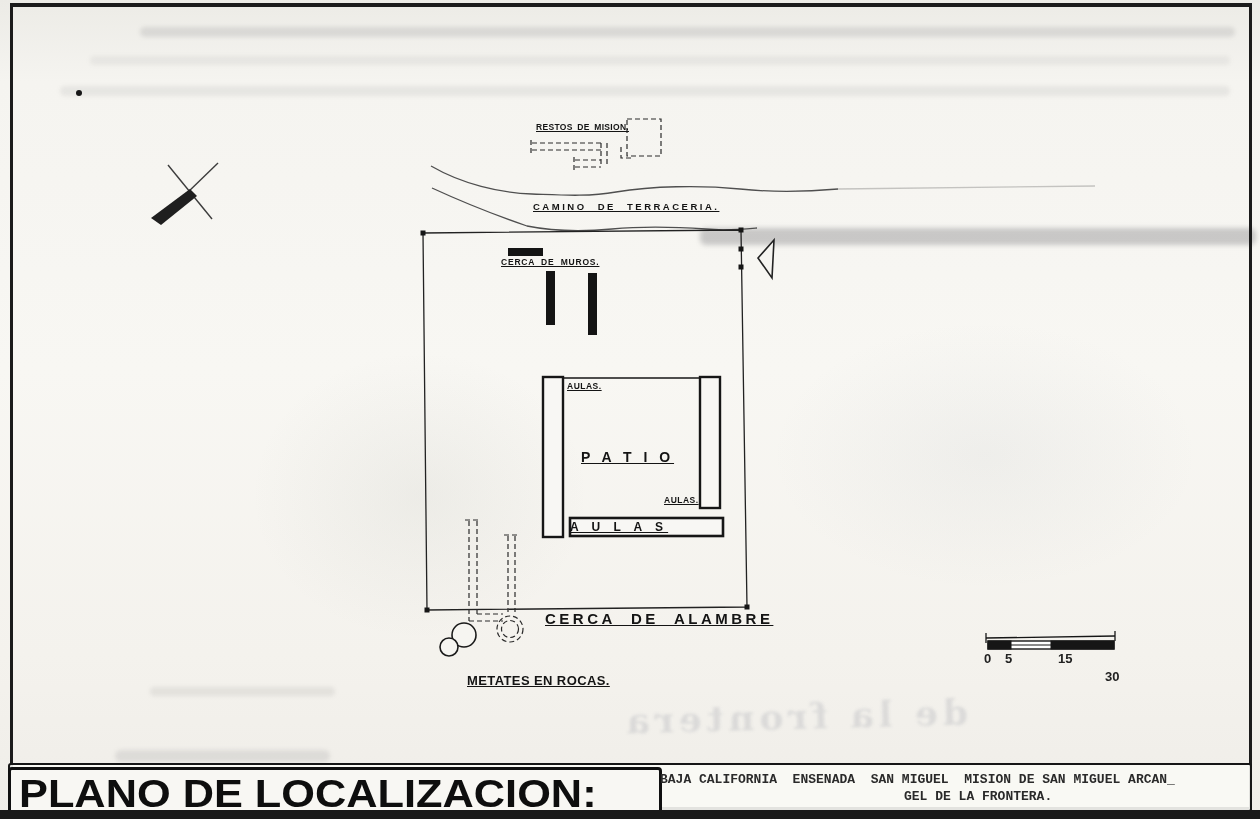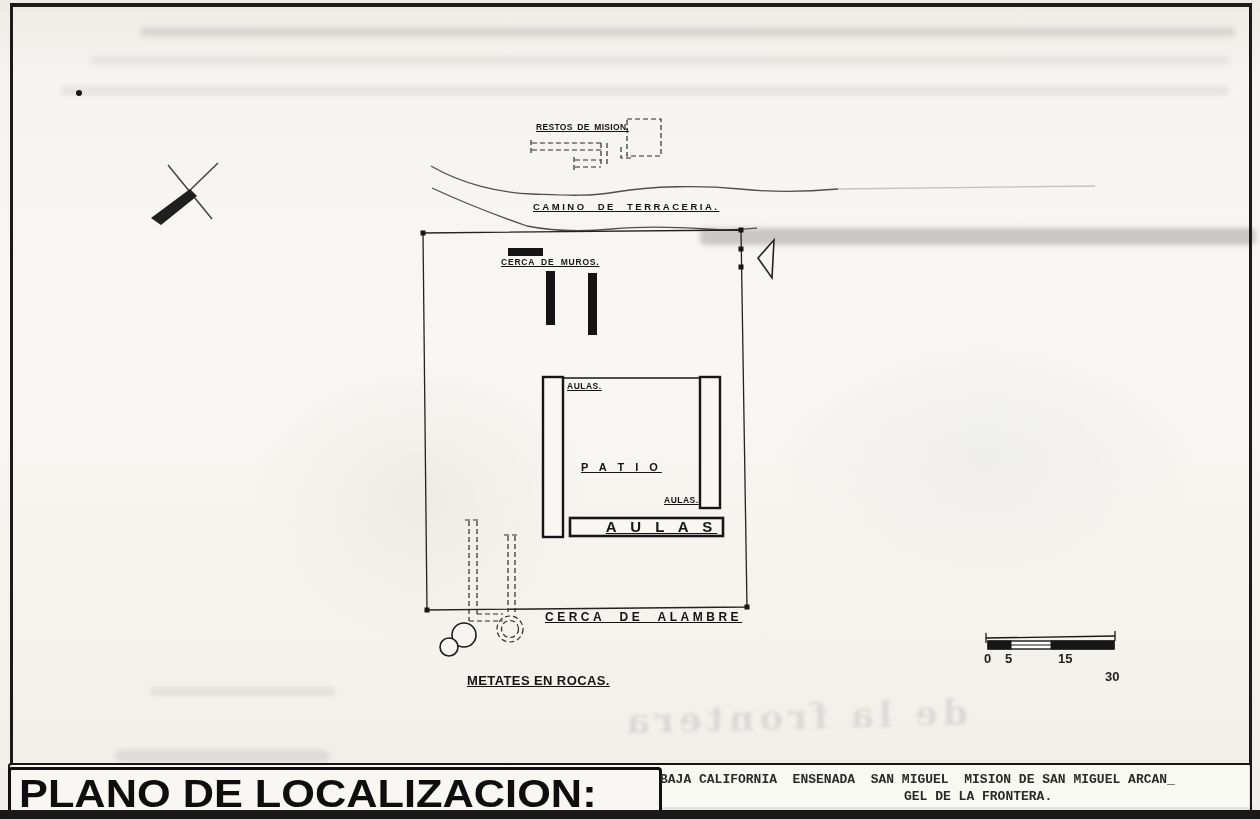--- a/index.html
+++ b/index.html
@@ -130,28 +130,28 @@
   </svg>
 
   <div class="lbl" style="left:536px;top:123px;font-size:8.5px;letter-spacing:.3px;word-spacing:2px;">RESTOS DE MISION.</div>
 
   <div class="lbl" style="left:533px;top:202px;font-size:9.5px;letter-spacing:2.5px;word-spacing:6px;">CAMINO DE TERRACERIA.</div>
 
   <div class="lbl" style="left:501px;top:258px;font-size:8.5px;letter-spacing:.8px;word-spacing:3px;">CERCA DE MUROS.</div>
 
   <div class="lbl" style="left:567px;top:382px;font-size:8.5px;letter-spacing:.5px;">AULAS.</div>
 
-  <div class="lbl" style="left:581px;top:462px;font-size:11px;letter-spacing:4px;text-align:center;">P A T I O</div>
+  <div class="lbl" style="left:581px;top:450px;font-size:14px;letter-spacing:4px;text-align:center;">P A T I O</div>
 
   <div class="lbl" style="left:664px;top:496px;font-size:8.5px;letter-spacing:.5px;">AULAS.</div>
 
-  <div class="lbl" style="left:570px;top:518px;width:183px;height:18px;line-height:18px;text-align:center;font-size:15px;letter-spacing:5px;">A U L A S</div>
+  <div class="lbl" style="left:570px;top:518px;width:183px;height:18px;line-height:18px;text-align:left;font-size:12px;letter-spacing:5px;">A U L A S</div>
 
 
-  <div class="lbl" style="left:529px;top:611px;font-size:12px;letter-spacing:3.5px;word-spacing:8px;padding-left:16px;">CERCA DE ALAMBRE</div>
+  <div class="lbl" style="left:529px;top:611px;font-size:15px;letter-spacing:3.5px;word-spacing:8px;padding-left:16px;">CERCA DE ALAMBRE</div>
 
   <div class="lbl" style="left:467px;top:674px;font-size:13px;letter-spacing:.4px;">METATES EN ROCAS.</div>
 
   <span class="tick" style="left:984px;top:651px;">0</span>
   <span class="tick" style="left:1005px;top:651px;">5</span>
   <span class="tick" style="left:1046px;top:651px;margin-left:12px;">15</span>
   <span class="tick" style="left:1105px;top:669px;">30</span>
 
   <div class="frame"></div>
 

